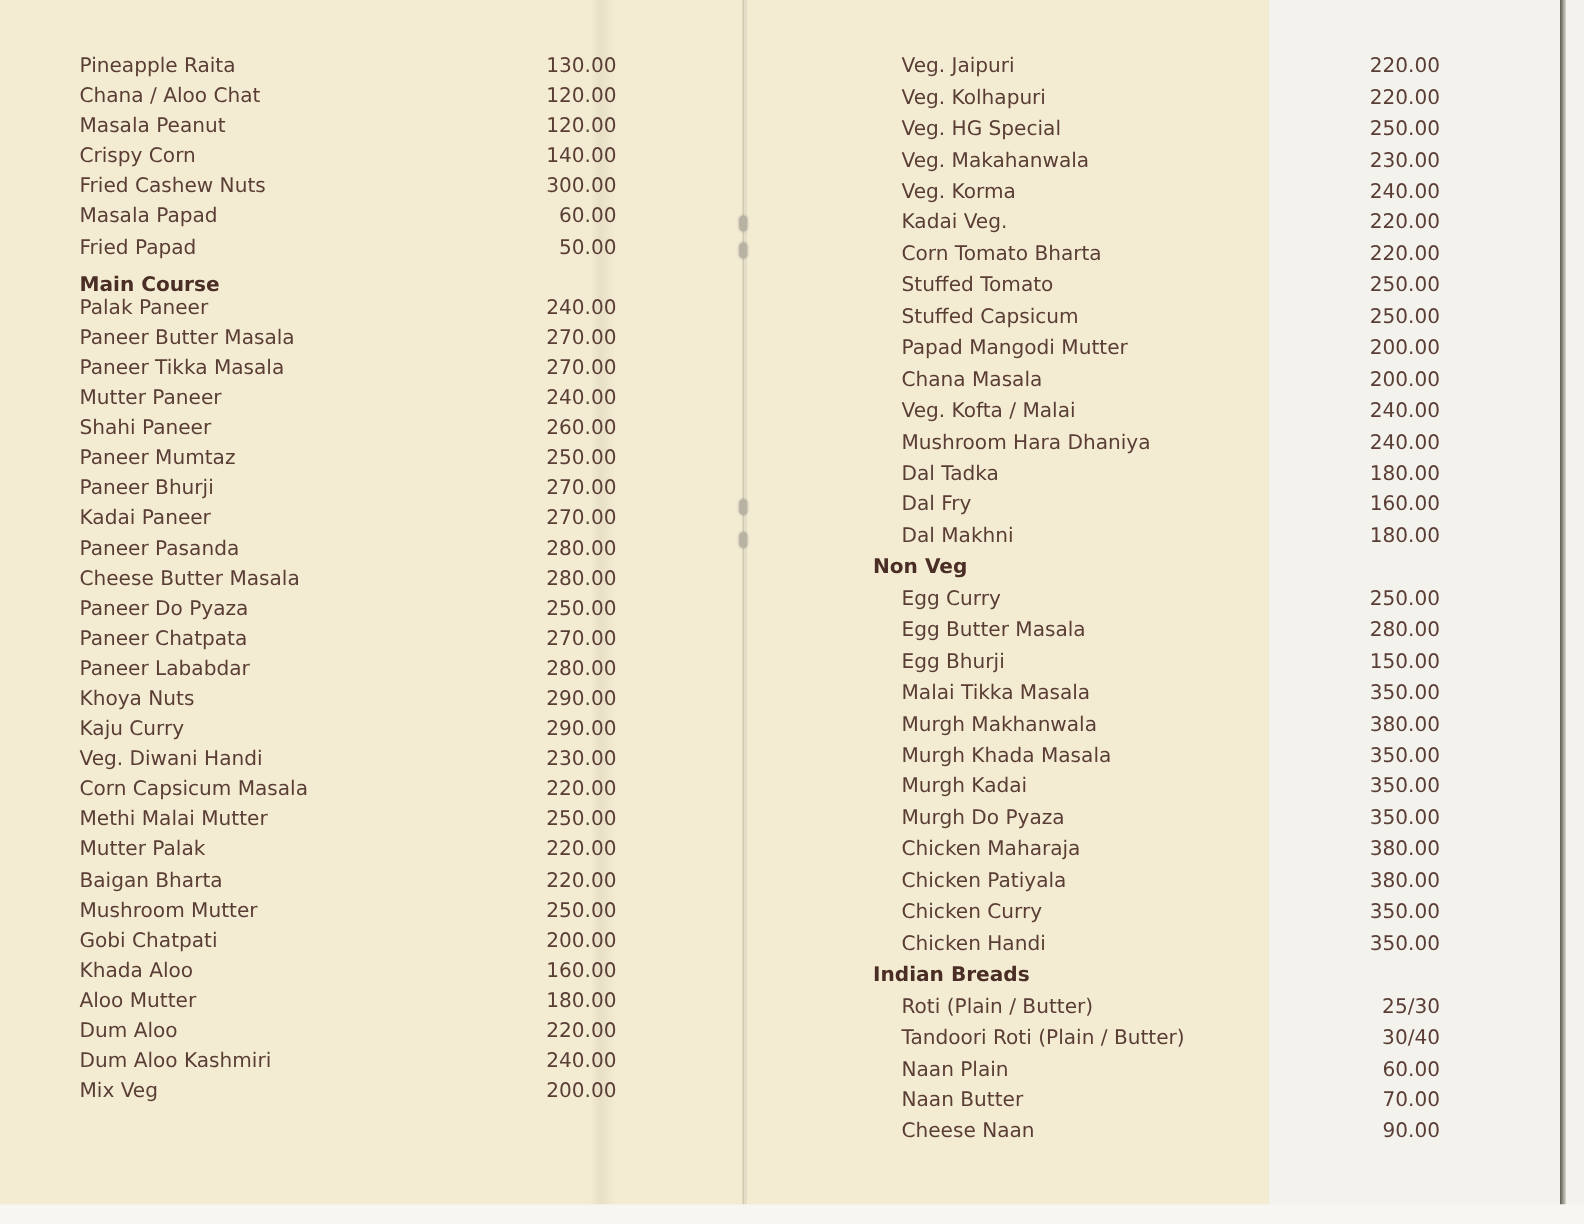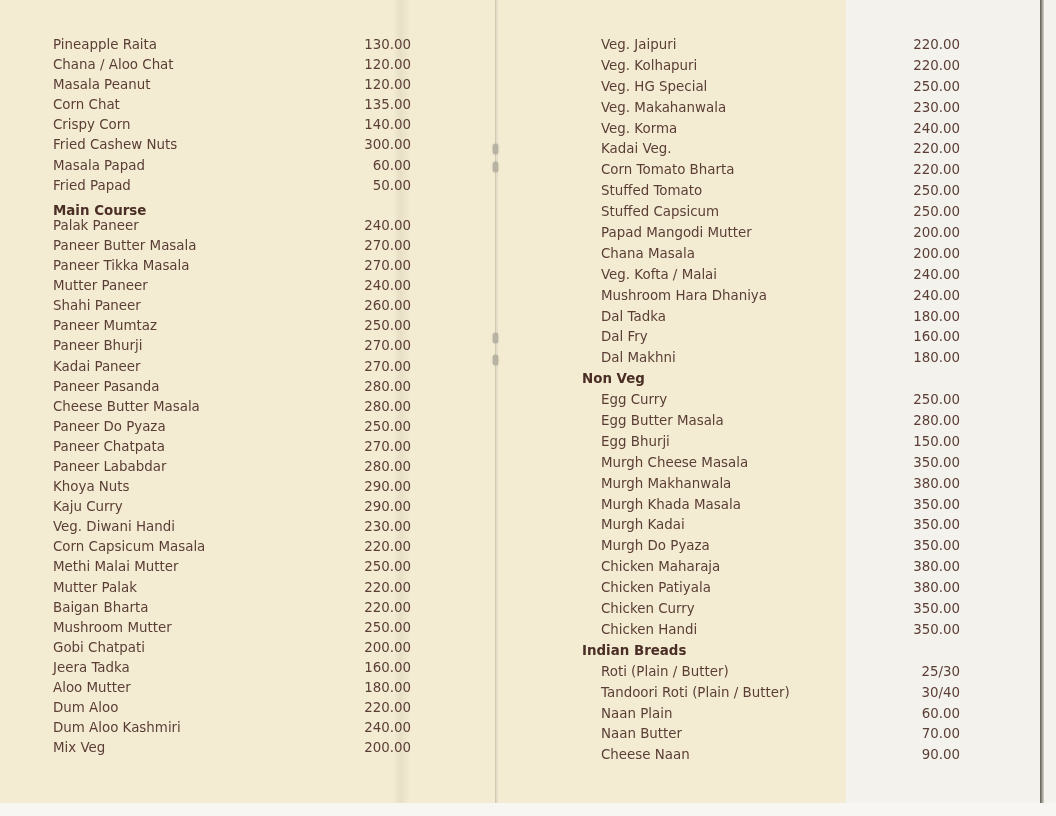--- a/index.html
+++ b/index.html
@@ -54,24 +54,20 @@
       </div>
       <div class="row">
         <span class="name">Chana  /  Aloo  Chat</span>
         <span class="price">120.00</span>
       </div>
       <div class="row">
         <span class="name">Masala  Peanut</span>
         <span class="price">120.00</span>
       </div>
       <div class="row">
-        <span class="name">Corn Chat</span>
-        <span class="price">135.00</span>
-      </div>
-      <div class="row">
         <span class="name">Crispy Corn</span>
         <span class="price">140.00</span>
       </div>
       <div class="row">
         <span class="name">Fried Cashew Nuts</span>
         <span class="price">300.00</span>
       </div>
       <div class="row">
         <span class="name">Masala Papad</span>
         <span class="price">60.00</span>
@@ -163,21 +159,21 @@
       </div>
       <div class="row">
         <span class="name">Mushroom Mutter</span>
         <span class="price">250.00</span>
       </div>
       <div class="row">
         <span class="name">Gobi Chatpati</span>
         <span class="price">200.00</span>
       </div>
       <div class="row">
-        <span class="name">Jeera Tadka</span>
+        <span class="name">Khada Aloo</span>
         <span class="price">160.00</span>
       </div>
       <div class="row">
         <span class="name">Aloo Mutter</span>
         <span class="price">180.00</span>
       </div>
       <div class="row">
         <span class="name">Dum Aloo</span>
         <span class="price">220.00</span>
       </div>
@@ -262,21 +258,21 @@
       </div>
       <div class="row item">
         <span class="name">Egg Butter Masala</span>
         <span class="price">280.00</span>
       </div>
       <div class="row item">
         <span class="name">Egg Bhurji</span>
         <span class="price">150.00</span>
       </div>
       <div class="row item">
-        <span class="name">Murgh Cheese Masala</span>
+        <span class="name">Malai Tikka Masala</span>
         <span class="price">350.00</span>
       </div>
       <div class="row item">
         <span class="name">Murgh Makhanwala</span>
         <span class="price">380.00</span>
       </div>
       <div class="row item">
         <span class="name">Murgh Khada Masala</span>
         <span class="price">350.00</span>
       </div>

